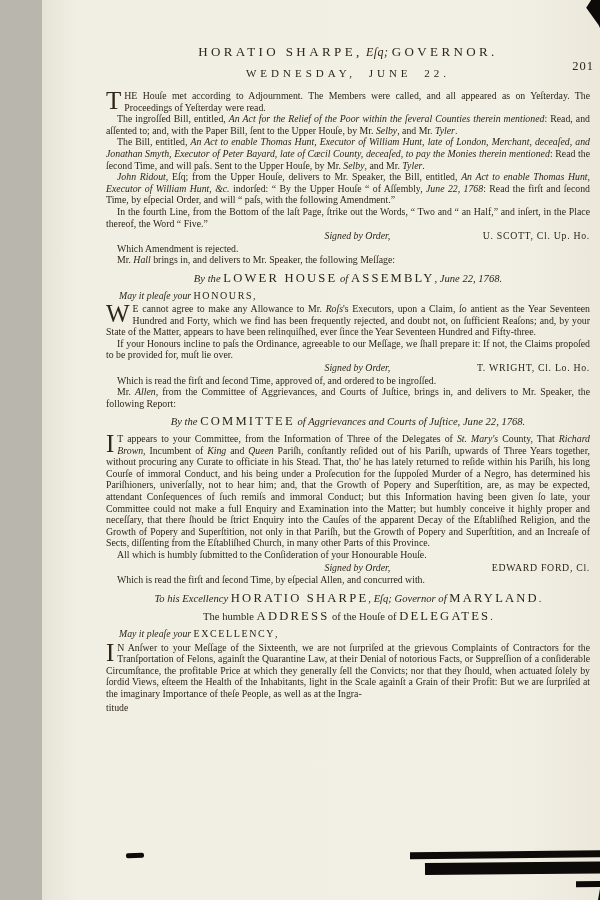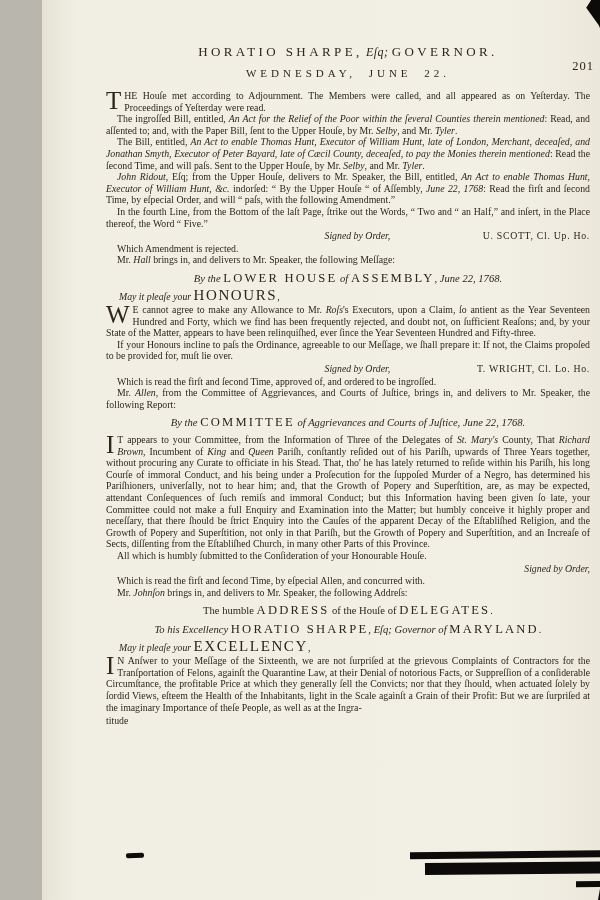--- a/index.html
+++ b/index.html
@@ -16,21 +16,21 @@
   .doc-body{margin-top:11px;font-size:9.8px;line-height:11.6px;text-align:justify;}
   .para{text-indent:11px;}
   .para.has-drop{text-indent:0;}
   .dropcap{float:left;font-size:25px;line-height:22px;padding:0 3px 0 0;}
   .run-r{font-style:normal;}
   .run-i{font-style:italic;}
   .run-c{letter-spacing:1.3px;}
   .heading{text-align:center;text-indent:0;margin:7px 0 5px;font-size:10.6px;}
   .heading .run-c{font-size:12.6px;letter-spacing:2.2px;}
   .salutation{margin:4px 0 2px;padding-left:13px;}
-  .salutation .run-c{font-size:15px;letter-spacing:1.6px;}
+  .salutation .run-c{font-size:10px;letter-spacing:1.6px;}
   .sigline{display:flex;align-items:center;margin:1px 0;gap:12px;}
   .sig-spacer{flex:1.1;}
   .sig-label{font-style:italic;}
   .sig-name{flex:1;text-align:right;letter-spacing:.7px;}
   .catchword{text-align:left;margin-top:2px;}
   
   .art{position:absolute;background:#0c0b09;}
   .art-topright{left:538px;top:0;width:62px;height:78px;
     clip-path:polygon(18% 0,100% 0,100% 100%,72% 92%,48% 62%,30% 32%,10% 10%);}
   .art-rightline{left:584px;top:62px;width:2px;height:596px;background:#211e19;opacity:.85;transform:rotate(.2deg);}
@@ -74,25 +74,25 @@
           <span class="sig-name">T. WRIGHT, Cl. Lo. Ho.</span>
         </div>
         <div class="para"><span class="run-r">Which is read the firſt and ſecond Time, approved of, and ordered to be ingroſſed.</span></div>
         <div class="para"><span class="run-r">Mr. </span><span class="run-i">Allen</span><span class="run-r">, from the Committee of Aggrievances, and Courts of Juſtice, brings in, and delivers to Mr. Speaker, the following Report:</span></div>
         <div class="heading"><span class="run-i">By the </span><span class="run-c">COMMITTEE</span><span class="run-i"> of Aggrievances and Courts of Juſtice, June 22, 1768.</span></div>
         <div class="para has-drop"><span class="dropcap">I</span><span class="run-r">T appears to your Committee, from the Information of Three of the Delegates of </span><span class="run-i">St. Mary's</span><span class="run-r"> County, That </span><span class="run-i">Richard Brown</span><span class="run-r">, Incumbent of </span><span class="run-i">King</span><span class="run-r"> and </span><span class="run-i">Queen</span><span class="run-r"> Pariſh, conſtantly reſided out of his Pariſh, upwards of Three Years together, without procuring any Curate to officiate in his Stead.  That, tho' he has lately returned to reſide within his Pariſh, his long Courſe of immoral Conduct, and his being under a Proſecution for the ſuppoſed Murder of a Negro, has determined his Pariſhioners, univerſally, not to hear him; and, that the Growth of Popery and Superſtition, are, as may be expected, attendant Conſequences of ſuch remiſs and immoral Conduct; but this Information having been given ſo late, your Committee could not make a full Enquiry and Examination into the Matter; but humbly conceive it highly proper and neceſſary, that there ſhould be ſtrict Enquiry into the Cauſes of the apparent Decay of the Eſtabliſhed Religion, and the Growth of Popery and Superſtition, not only in that Pariſh, but the Growth of Popery and Superſtition, and an Increaſe of Sects, diſſenting from the Eſtabliſhed Church, in many other Parts of this Province.</span></div>
         <div class="para"><span class="run-r">All which is humbly ſubmitted to the Conſideration of your Honourable Houſe.</span></div>
         <div class="sigline">
           <span class="sig-spacer"></span>
           <span class="sig-label">Signed by Order,</span>
+          <span class="sig-name">EDWARD FORD, Cl.</span>
         </div>
         <div class="para"><span class="run-r">Which is read the firſt and ſecond Time, by eſpecial Allen, and concurred with.</span></div>
-        <div class="para"><span class="run-r">Mr. </span><span class="run-i">Johnſon</span><span class="run-r"> brings in, and delivers to Mr. Speaker, the following Addreſs:</span></div>
+        <div class="heading"><span class="run-i">To his Excellency </span><span class="run-c">HORATIO SHARPE</span><span class="run-i">, Eſq; Governor of </span><span class="run-c">MARYLAND</span><span class="run-i">.</span></div>
         <div class="heading"><span class="run-r">The humble </span><span class="run-c">ADDRESS</span><span class="run-r"> of the Houſe of </span><span class="run-c">DELEGATES</span><span class="run-r">.</span></div>
-        <div class="heading"><span class="run-i">To his Excellency </span><span class="run-c">HORATIO SHARPE</span><span class="run-i">, Eſq; Governor of </span><span class="run-c">MARYLAND</span><span class="run-i">.</span></div>
         <div class="salutation"><span class="run-i">May it pleaſe your </span><span class="run-c">EXCELLENCY</span><span class="run-i">,</span></div>
         <div class="para has-drop"><span class="dropcap">I</span><span class="run-r">N Anſwer to your Meſſage of the Sixteenth, we are not ſurpriſed at the grievous Complaints of Contractors for the Tranſportation of Felons, againſt the Quarantine Law, at their Denial of notorious Facts, or Suppreſſion of a conſiderable Circumſtance, the profitable Price at which they generally ſell the Convicts; nor that they ſhould, when actuated ſolely by ſordid Views, eſteem the Health of the Inhabitants, light in the Scale againſt a Grain of their Profit: But we are ſurpriſed at the imaginary Importance of theſe People, as well as at the Ingra-</span></div>
         <div class="catchword">titude</div>
       </div>
   </div>
   <div class="art art-topright"></div>
   <div class="art art-rightline"></div>
   <div class="art art-rightlower"></div>
   <div class="art art-bottombar1"></div>
   <div class="art art-bottombar2"></div>

